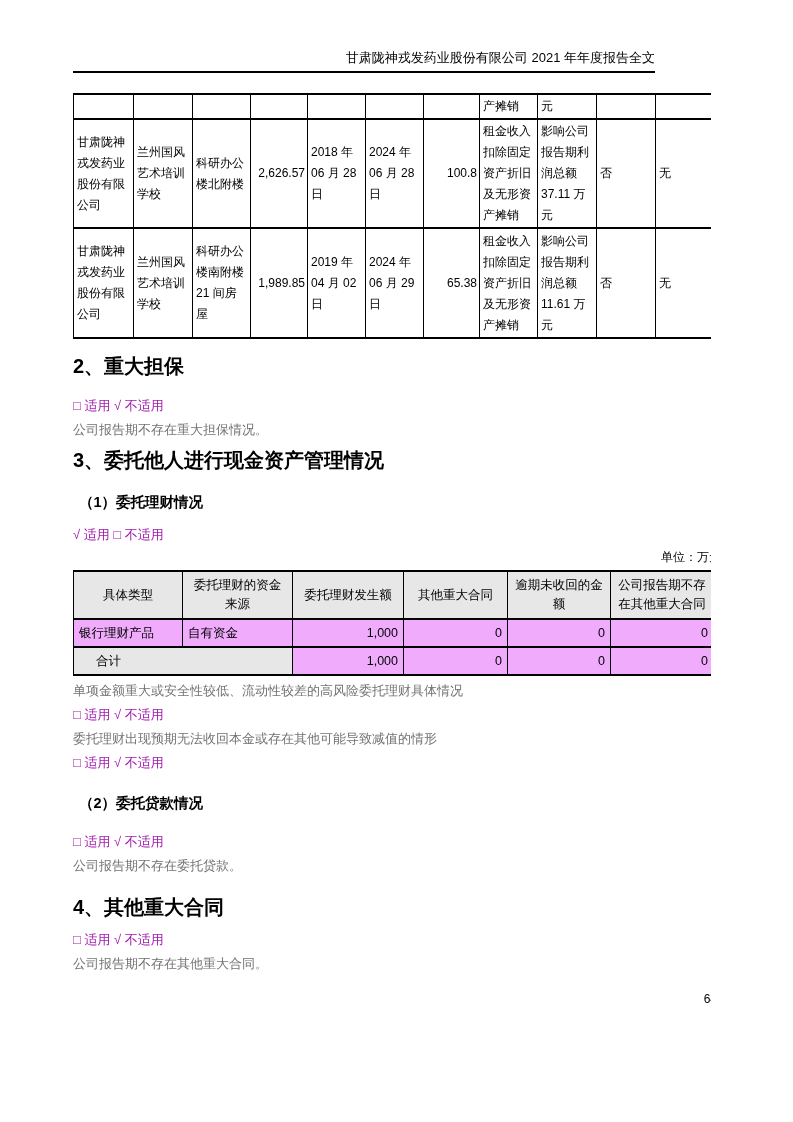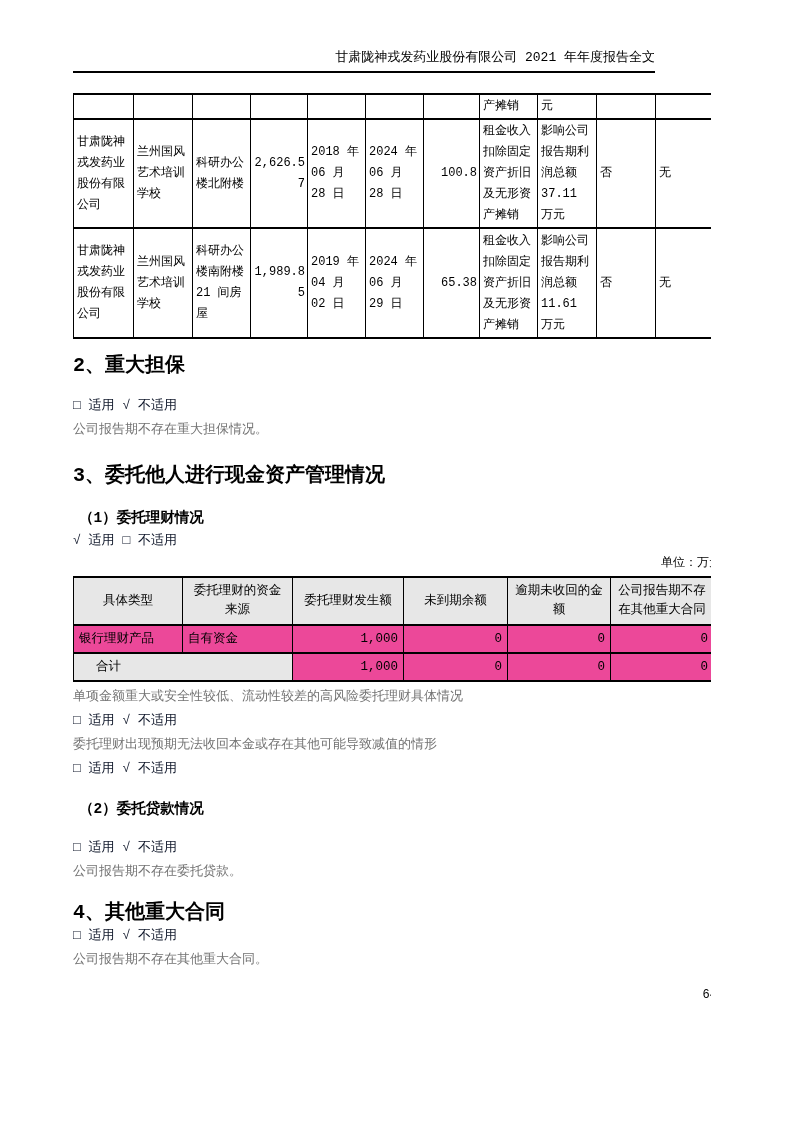--- a/index.html
+++ b/index.html
@@ -1,21 +1,21 @@
 <!DOCTYPE html>
 <html><head>
 <meta charset="utf-8">
 <style>
   * { margin:0; padding:0; box-sizing:border-box; }
   html,body { background:#ffffff; }
   .page {
     position:relative;
     width:711px; height:1122px;
     background:#ffffff;
-    font-family:Liberation Mono, monospace;
+    font-family:Liberation Sans, sans-serif;
     color:#000;
     padding:49px 56px 0 73px;
     overflow:hidden;
   }
   
   .hdr-title { font-size:13px; line-height:17px; text-align:right; color:#000; }
   .hdr-rule  { border-bottom:2px solid #000; margin-top:5px; }
 
   
   table { border-collapse:collapse; table-layout:fixed; }
@@ -30,47 +30,47 @@
     text-align:left;
   }
   .lease-table tr.carry { height:25px; }
   .lease-table tr.lease-row-1 { height:108px; }
   .lease-table tr.lease-row-2 { height:110px; }
   .td-num { text-align:right !important; padding-right:2px !important; }
 
   
   .sec-h2 { font-size:20px; font-weight:bold; line-height:20px; }
   .sec-h3 { font-size:14.5px; font-weight:bold; line-height:19px; padding-left:6px; }
-  .check  { font-size:13px; line-height:17px; color:#0f172a; }
+  .check  { font-size:13px; line-height:17px; color:#a21caf; }
   .note   { font-size:13px; line-height:17px; color:#737373; }
   .mt-g1 { margin-top:17px; }   
   .mt-g2 { margin-top:21px; }   
   .mt-g3 { margin-top:7px; }    
-  .mt-g4 { margin-top:28px; }   
+  .mt-g4 { margin-top:12px; }   
   .mt-g5 { margin-top:23px; }   
-  .mt-g6 { margin-top:4px; }   
+  .mt-g6 { margin-top:14px; }   
   .unit-label { font-size:12px; line-height:16px; text-align:right; margin-top:6px; width:648px; }
 
   
   .wm-table { width:640px; margin-top:5px; font-size:12.5px; }
   .wm-table th, .wm-table td {
     border:1px solid #000;
     border-top-width:2px; border-bottom-width:2px;
     padding:2px 5px;
     vertical-align:middle;
     word-break:break-word;
   }
   .wm-table th {
     background:#e7e7e7;
     font-weight:normal;
     text-align:center;
     height:48px;
     line-height:19px;
   }
-  .wm-table td { height:28px; line-height:18px; background:#ec4899; }
+  .wm-table td { height:28px; line-height:18px; background:#f0abfc; }
   .wm-table td.cell-label { text-align:left; }
   .wm-table td.cell-num { text-align:right; }
   .wm-table td.cell-total { background:#e7e7e7; text-align:left;padding-left:22px; }
 
   .after-tbl { margin-top:6px; }
 
   
   .page-num { font-size:12px; line-height:16px; text-align:right; width:644px; margin-top:19px; }
 </style>
 </head>
@@ -155,21 +155,21 @@
         <col style="width:111px">
       <col style="width:104px">
         <col style="width:103px">
         <col style="width:103px">
     </colgroup>
     <tbody>
         <tr>
       <th>具体类型</th>
       <th>委托理财的资金来源</th>
       <th>委托理财发生额</th>
-      <th>未到期余额</th>
+      <th>其他重大合同</th>
       <th>逾期未收回的金额</th>
       <th>公司报告期不存在其他重大合同</th>
     </tr>
     <tr>
       <td class="cell-label">银行理财产品</td>
       <td class="cell-label">自有资金</td>
       <td class="cell-num">1,000</td>
       <td class="cell-num">0</td>
       <td class="cell-num">0</td>
       <td class="cell-num">0</td>

